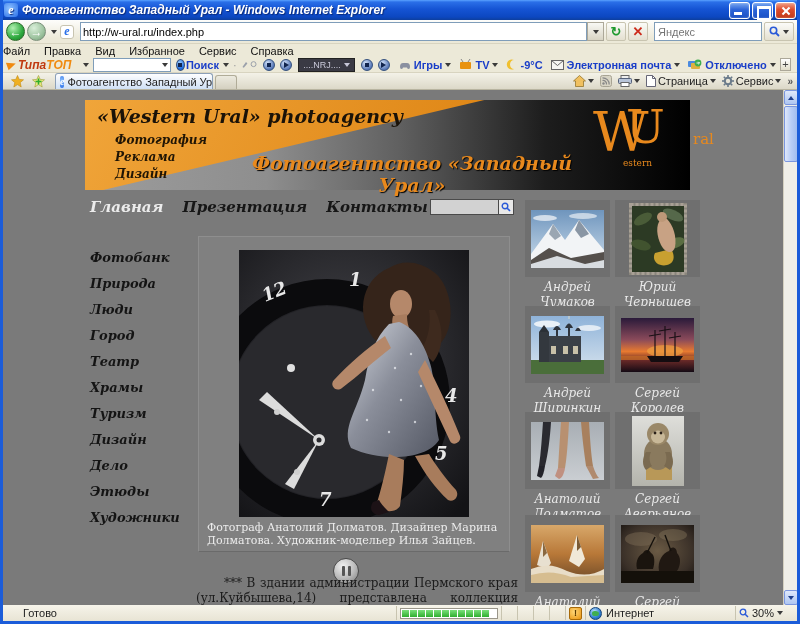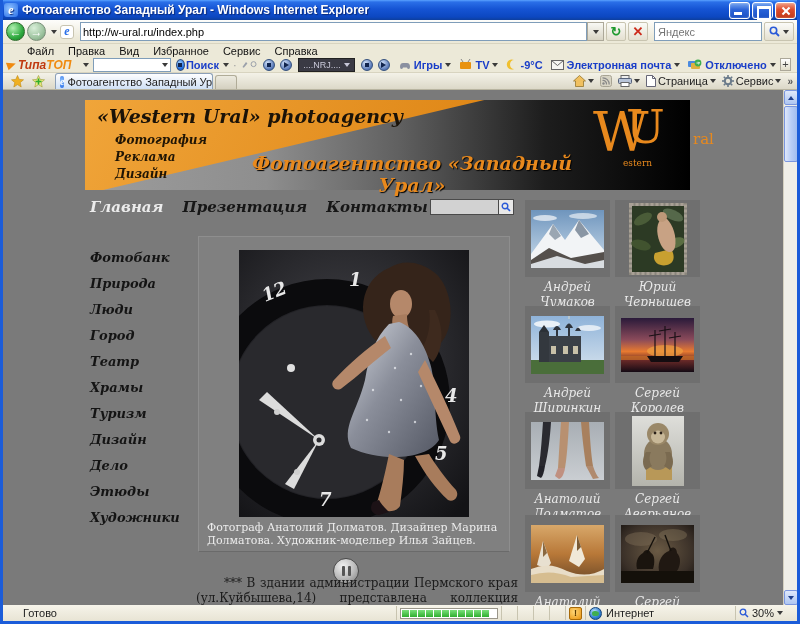--- a/index.html
+++ b/index.html
@@ -7,21 +7,21 @@
   .window { position:relative; width:800px; height:624px; background:#ece9d8;
             border-left:3px solid #1b5cd9; border-right:3px solid #1b5cd9; border-bottom:3px solid #1b5cd9; overflow:hidden; }
 
   
   .titlebar { position:absolute; left:-3px; top:0; width:800px; height:20px;
     background:linear-gradient(180deg,#5aa2ff 0%,#2a6fe8 10%,#1554d4 45%,#0c47c0 85%,#0d3f9e 100%);
     display:flex; align-items:center; padding:0 4px; color:#fff; font-weight:bold; font-size:12px; text-shadow:1px 1px 1px #0a2a7a; }
   .ie-e { font-family:"Liberation Serif",serif; font-style:italic; font-weight:bold; color:#fff;
     background:radial-gradient(circle at 40% 40%, #8ec2ff, #2a6fe8); width:14px; height:14px; border-radius:3px;
     display:inline-flex; align-items:center; justify-content:center; margin-right:4px; font-size:12px; }
-  .titlebar .t-title { flex:1; overflow:hidden; white-space:nowrap; }
+  .titlebar .t-title { flex:1; overflow:hidden; white-space:nowrap;font-style:italic; }
   .winbtns { display:flex; gap:2px; }
   .xpbtn { width:21px; height:17px; border-radius:3px; border:1px solid #fff; position:relative;
     background:linear-gradient(180deg,#7aa7f0,#2a63d8 45%,#1b50c4); box-shadow:inset 0 0 2px #fff6; }
   .xpbtn.close { background:linear-gradient(180deg,#f0a088,#dd4a2a 45%,#c03a1a); }
   .xpbtn.min::after { content:""; position:absolute; left:4px; bottom:3px; width:8px; height:3px; background:#fff; }
   .xpbtn.max::after { content:""; position:absolute; left:4px; top:3px; width:10px; height:9px; border:2px solid #fff; border-top-width:3px; }
   .xpbtn.close::before, .xpbtn.close::after { content:""; position:absolute; left:9px; top:3px; width:2px; height:10px; background:#fff; }
   .xpbtn.close::before { transform:rotate(45deg); } .xpbtn.close::after { transform:rotate(-45deg); }
 
   
@@ -40,21 +40,21 @@
   .tinybtn { width:20px; height:19px; display:flex; align-items:center; justify-content:center; margin-left:2px;
     background:linear-gradient(180deg,#fbfbf8,#e4e0d0); border:1px solid #c8c4b0; border-radius:2px; font-size:13px; }
   .tinybtn.refresh { color:#1f9a2f; font-weight:bold; }
   .tinybtn.stop { color:#cc2a1a; font-weight:bold; }
   .searchfield { width:108px; height:19px; background:#fff; border:1px solid #7f9db9; margin-left:6px; display:flex; align-items:center; padding:0 3px; }
   .searchfield input { border:0; outline:0; width:100%; font-size:11px; color:#888; font-family:"Liberation Sans",sans-serif; }
   .lensbtn { width:30px; height:19px; margin-left:2px; background:linear-gradient(180deg,#fbfbf8,#e4e0d0); border:1px solid #c8c4b0; border-radius:2px;
     display:flex; align-items:center; justify-content:center; gap:3px; }
 
   
-  .menurow { position:absolute; left:0; top:44px; width:794px; height:13px; background:#ece9d8; display:flex; align-items:center; padding-left:24px; }
+  .menurow { position:absolute; left:0; top:44px; width:794px; height:13px; background:#ece9d8; display:flex; align-items:center; padding-left:0; }
   .menuitem { font-size:11px; color:#111; margin-right:14px; }
 
   
   .tipatop { position:absolute; left:0; top:57px; width:794px; height:16px; background:#ece9d8; display:flex; align-items:center; padding-left:4px; font-size:11px; border-bottom:1px solid #d8d4c0; }
   .tt-logo { font-style:italic; font-weight:bold; font-size:12px; margin-right:12px; white-space:nowrap; }
   .tt-logo .p1 { color:#c03a10; } .tt-logo .p2 { color:#f08a10; }
   .tt-plane { display:inline-block; width:0; height:0; border-top:4px solid transparent; border-bottom:4px solid transparent; border-left:9px solid #f08a10; transform:rotate(-20deg); margin-right:2px; }
   .tt-input { width:108px; height:14px; background:#fff; border:1px solid #7f9db9; margin:0 4px; display:flex; align-items:center; }
   .tt-input .ddarrow { margin-left:auto; margin-right:2px; }
   .bluelink { color:#1a3ec8; font-weight:bold; white-space:nowrap; }

